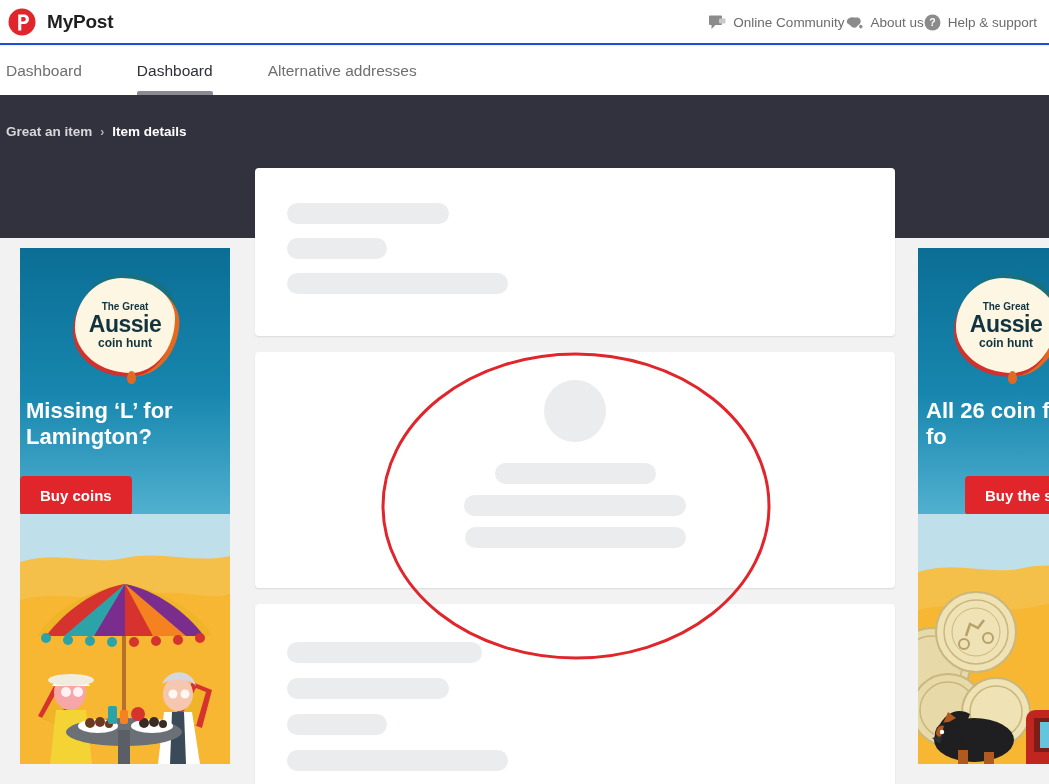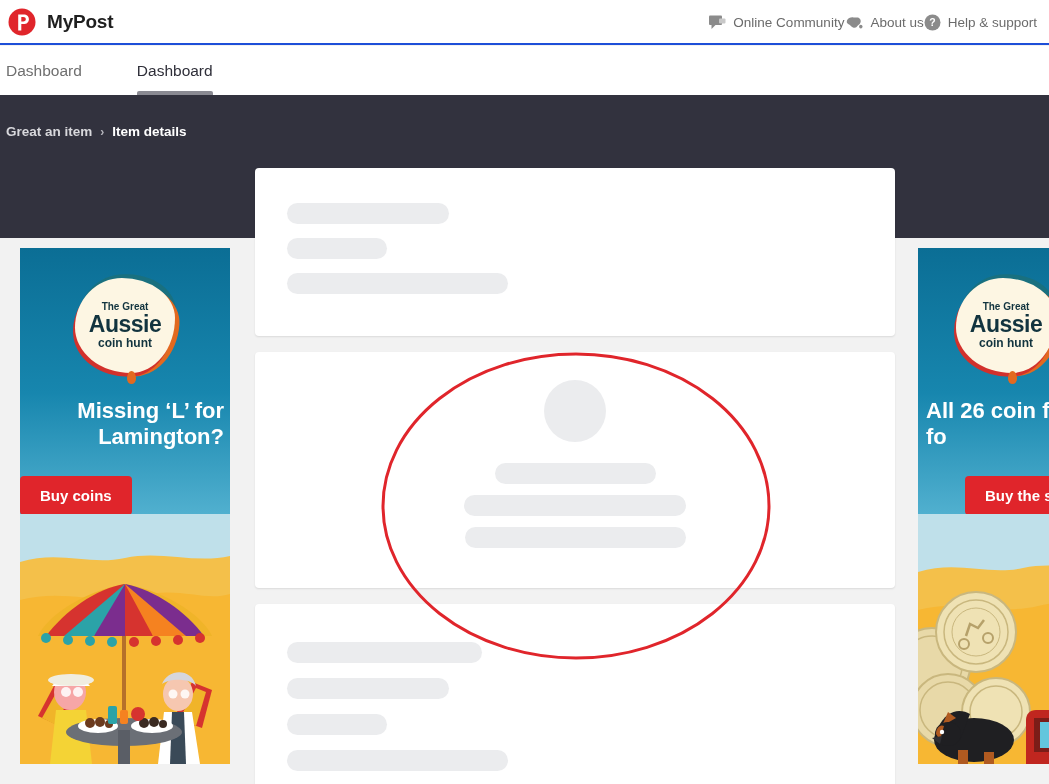--- a/index.html
+++ b/index.html
@@ -106,21 +106,21 @@
   .blob .t1 { font-size: 10px; font-weight: bold; margin-bottom: 1px; }
   .blob .t2 { font-size: 23px; font-weight: bold; letter-spacing: -0.5px; }
   .blob .t3 { font-size: 12px; font-weight: bold; margin-top: 1px; }
   .blob .drop {
     position: absolute; left: 52%; bottom: -11px; width: 9px; height: 13px;
     background: #e2691f; border-radius: 50% 50% 50% 50% / 60% 60% 40% 40%;
   }
 
   .ad-head {
     position: absolute; top: 150px; left: 0; width: 210px;
-    text-align: right; color: #ffffff;
+    text-align: left; color: #ffffff;
     font-size: 22px; font-weight: bold; line-height: 1.18;
     padding: 0 6px;
   }
   .ad-right .ad-head { text-align: left; padding-left: 8px; }
 
   .ad-btn {
     position: absolute; top: 228px; left: 0; width: 210px;
     display: flex; justify-content: flex-start;
   }
   .ad-right .ad-btn { justify-content: flex-start; padding-left: 47px; }
@@ -230,20 +230,23 @@
 
     </div>
   </div>
 
   <div class="tabbar">
     <div class="tab">
       <span>Dashboard</span>
     </div>
     <div class="tab active">
       <span>Dashboard</span>
+    </div>
+    <div class="tab">
+      <span>Alternative addresses</span>
     </div>
   </div>
 
   <div class="darkband"></div>
   <div class="breadcrumb">
     <span class="bc-link">Great an item</span>
     <span class="bc-sep">›</span>
     <span class="bc-current">Item details</span>
   </div>
 

